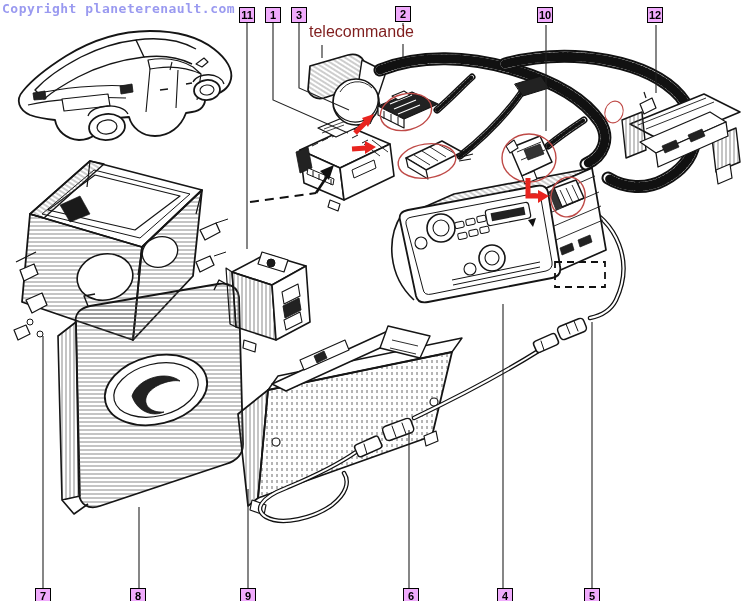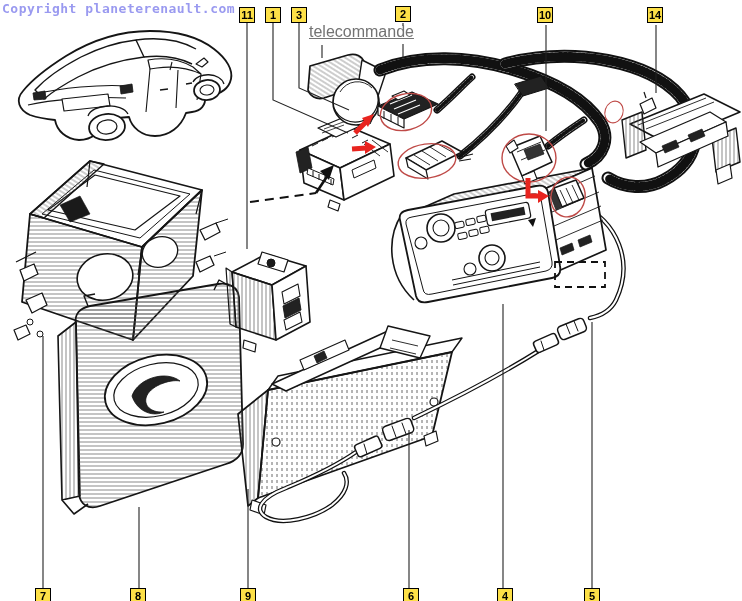--- a/index.html
+++ b/index.html
@@ -1,25 +1,25 @@
 <!DOCTYPE html>
 <html><head>
 <meta charset="utf-8">
 <style>
   html,body{margin:0;padding:0;background:#fff;}
   #stage{position:relative;width:742px;height:601px;background:#fff;overflow:hidden;
          font-family:"Liberation Sans",sans-serif;}
   #art{position:absolute;left:0;top:0;}
   .copyright{position:absolute;left:2px;top:1px;z-index:6;
              font:bold 13px "DejaVu Sans Mono",monospace;letter-spacing:.5px;color:#9a9af0;}
-  .lbl{position:absolute;color:#737373;z-index:4;white-space:nowrap;text-decoration:underline;}
+  .lbl{position:absolute;color:#7f1d1d;z-index:4;white-space:nowrap;}
   .lbl-tele{left:309px;top:23px;font-size:16px;}
   .lbl-aff{left:266px;top:197px;font-size:18px;letter-spacing:.5px;}
   .callout{position:absolute;z-index:5;box-sizing:border-box;height:16px;min-width:16px;
-           border:1px solid #000;background:#fde047;color:#000;text-align:center;
+           border:1px solid #000;background:#f0abfc;color:#000;text-align:center;
            font:bold 11px/14px "Liberation Sans",sans-serif;padding:0 1px;}
 </style>
 </head>
 <body>
 
 <div id="stage">
 
   <svg id="art" width="742" height="601" viewBox="0 0 742 601">
     <defs>
       <pattern id="hatchH" width="4" height="4" patternUnits="userSpaceOnUse">
@@ -298,21 +298,21 @@
 
   <div class="copyright">Copyright planeterenault.com</div>
 
   <div class="lbl lbl-tele">telecommande</div>
 
   <div class="callout" style="left:239px;top:7px;">11</div>
   <div class="callout" style="left:265px;top:7px;">1</div>
   <div class="callout" style="left:291px;top:7px;">3</div>
   <div class="callout" style="left:395px;top:6px;">2</div>
   <div class="callout" style="left:537px;top:7px;text-align:center;">10</div>
-  <div class="callout" style="left:647px;top:7px;">14</div>
+  <div class="callout" style="left:647px;top:7px;">12</div>
 
   <div class="callout" style="left:35px;top:588px;">7</div>
   <div class="callout" style="left:130px;top:588px;">8</div>
   <div class="callout" style="left:240px;top:588px;">9</div>
   <div class="callout" style="left:403px;top:588px;">6</div>
   <div class="callout" style="left:497px;top:588px;">4</div>
   <div class="callout" style="left:584px;top:588px;">5</div>
 
 </div>
 

